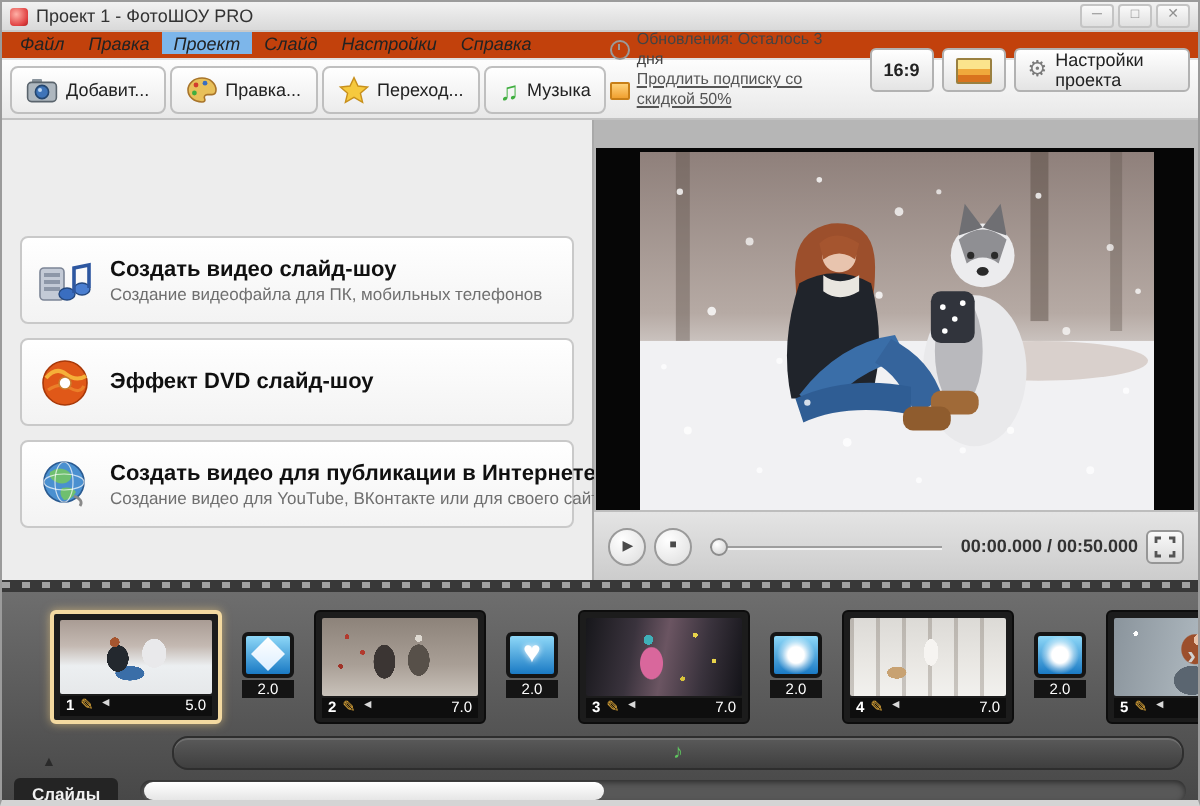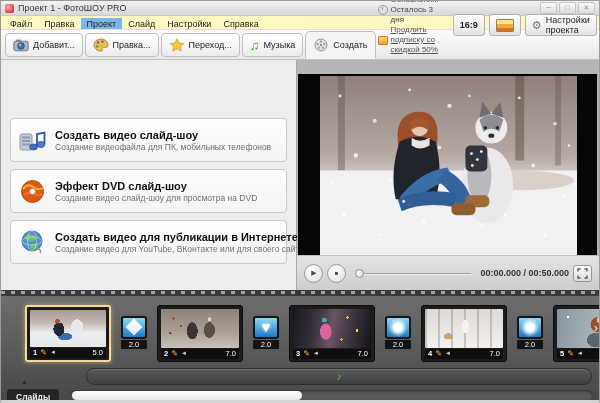--- a/index.html
+++ b/index.html
@@ -11,22 +11,22 @@
   
   .titlebar{height:14px;background:linear-gradient(#f2f2f2,#d9d9d9);display:flex;align-items:center;
             padding:0 4px;font-size:9px;color:#333;border-bottom:1px solid #c9c9c9;}
   .app-icon{width:9px;height:9px;border-radius:2px;margin-right:4px;flex:none;
             background:radial-gradient(circle at 35% 35%,#ffb0a6,#e04040 70%,#a82020);}
   .win-controls{margin-left:auto;display:flex;gap:2px;}
   .win-btn{width:15px;height:10px;font-size:7px;line-height:9px;text-align:center;color:#909090;
            background:linear-gradient(#fafafa,#e0e0e0);border:1px solid #c4c4c4;border-radius:2px;}
 
   
-  .menubar{height:13px;background:#fef9c3;display:flex;align-items:flex-end;font-size:9px;color:#222;
-           padding-left:3px;border-bottom:1px solid #e0e0e0;}
+  .menubar{height:13px;background:#c2410c;display:flex;align-items:flex-start;font-size:9px;color:#222;
+           padding-left:3px;border-bottom:1px solid #e0e0e0;font-style:italic;}
   .menu-item{padding:1px 6px 0;display:flex;align-items:center;}
   .menu-item.active{background:#7db6ea;}
 
   
   .toolbar{height:29px;background:linear-gradient(#fdfdfd,#e8e8e8);border-bottom:1px solid #c2c2c2;
            display:flex;align-items:flex-end;padding:0 4px;}
   .tab{display:flex;align-items:center;gap:4px;height:22px;margin:0 2px 2px 0;padding:0 7px;
        font-size:9px;color:#222;background:linear-gradient(#ffffff,#ececec);
        border:1px solid #bfbfbf;border-radius:4px;}
   .tab.active{height:26px;margin-bottom:0;border-radius:5px 5px 0 0;background:#f4f4f4;
@@ -212,32 +212,20 @@
     <div class="tab">
       <svg class="tb-ic" viewBox="0 0 16 14">
         <path d="M8 0.8 L10 5 L14.8 5.5 L11.2 8.6 L12.3 13.2 L8 10.7 L3.7 13.2 L4.8 8.6 L1.2 5.5 L6 5 Z" fill="#f6c93e" stroke="#c8901c" stroke-width="0.7"></path>
       </svg>
       <span>Переход...</span>
     </div>
     <div class="tab">
       <span class="glyph-note">♫</span>
       <span>Музыка</span>
     </div>
-    <div class="tab active">
-      <svg class="tb-ic" viewBox="0 0 16 14">
-        <circle cx="8" cy="7" r="6" fill="#e2e2e2" stroke="#8a8a8a" stroke-width="0.9"></circle>
-        <circle cx="8" cy="3.6" r="1.1" fill="#9a9a9a"></circle>
-        <circle cx="11.3" cy="6" r="1.1" fill="#9a9a9a"></circle>
-        <circle cx="10" cy="9.8" r="1.1" fill="#9a9a9a"></circle>
-        <circle cx="6" cy="9.8" r="1.1" fill="#9a9a9a"></circle>
-        <circle cx="4.7" cy="6" r="1.1" fill="#9a9a9a"></circle>
-        <circle cx="8" cy="7" r="1" fill="#7a7a7a"></circle>
-      </svg>
-      <span>Создать</span>
-    </div>
 
     <div class="tb-right">
       <div class="update-block">
         <div class="upd-row">
           <span class="clock-ic"></span>
           <span>Обновления: Осталось 3 дня</span>
         </div>
         <div class="upd-row">
           <span class="doc-ic"></span>
           <span class="renew">Продлить подписку со скидкой 50%</span>
@@ -277,21 +265,20 @@
 
       <div class="option-btn">
         <svg class="opt-icon" viewBox="0 0 27 25">
           <circle cx="13.5" cy="12.5" r="11" fill="#e05818" stroke="#a83808" stroke-width="0.8"></circle>
           <path d="M4 10 Q9 4 14 8 T24 9" fill="none" stroke="#f8c040" stroke-width="2" opacity="0.85"></path>
           <path d="M5 16 Q11 12 16 15 T23 14" fill="none" stroke="#f09030" stroke-width="1.6" opacity="0.7"></path>
           <circle cx="13.5" cy="12.5" r="3" fill="#fff" stroke="#c87f30" stroke-width="0.8"></circle>
         </svg>
         <div class="opt-text">
           <div class="opt-title">Эффект DVD слайд-шоу</div>
-          <div class="opt-sub">Создание видео слайд-шоу для просмотра на DVD</div>
         </div>
       </div>
 
       <div class="option-btn">
         <svg class="opt-icon" viewBox="0 0 27 25">
           <circle cx="13" cy="11" r="10" fill="#4a90d0" stroke="#2a5a90" stroke-width="0.8"></circle>
           <path d="M6 6 Q10 3 14 5 Q18 7 16 10 Q13 13 9 11 Q5 9 6 6z" fill="#6fbf6f"></path>
           <path d="M12 14 Q17 13 19 16 Q17 20 13 20 Q10 17 12 14z" fill="#6fbf6f"></path>
           <ellipse cx="13" cy="11" rx="10" ry="4" fill="none" stroke="#ffffff" stroke-width="0.6" opacity="0.7"></ellipse>
           <ellipse cx="13" cy="11" rx="4.5" ry="10" fill="none" stroke="#ffffff" stroke-width="0.6" opacity="0.7"></ellipse>

